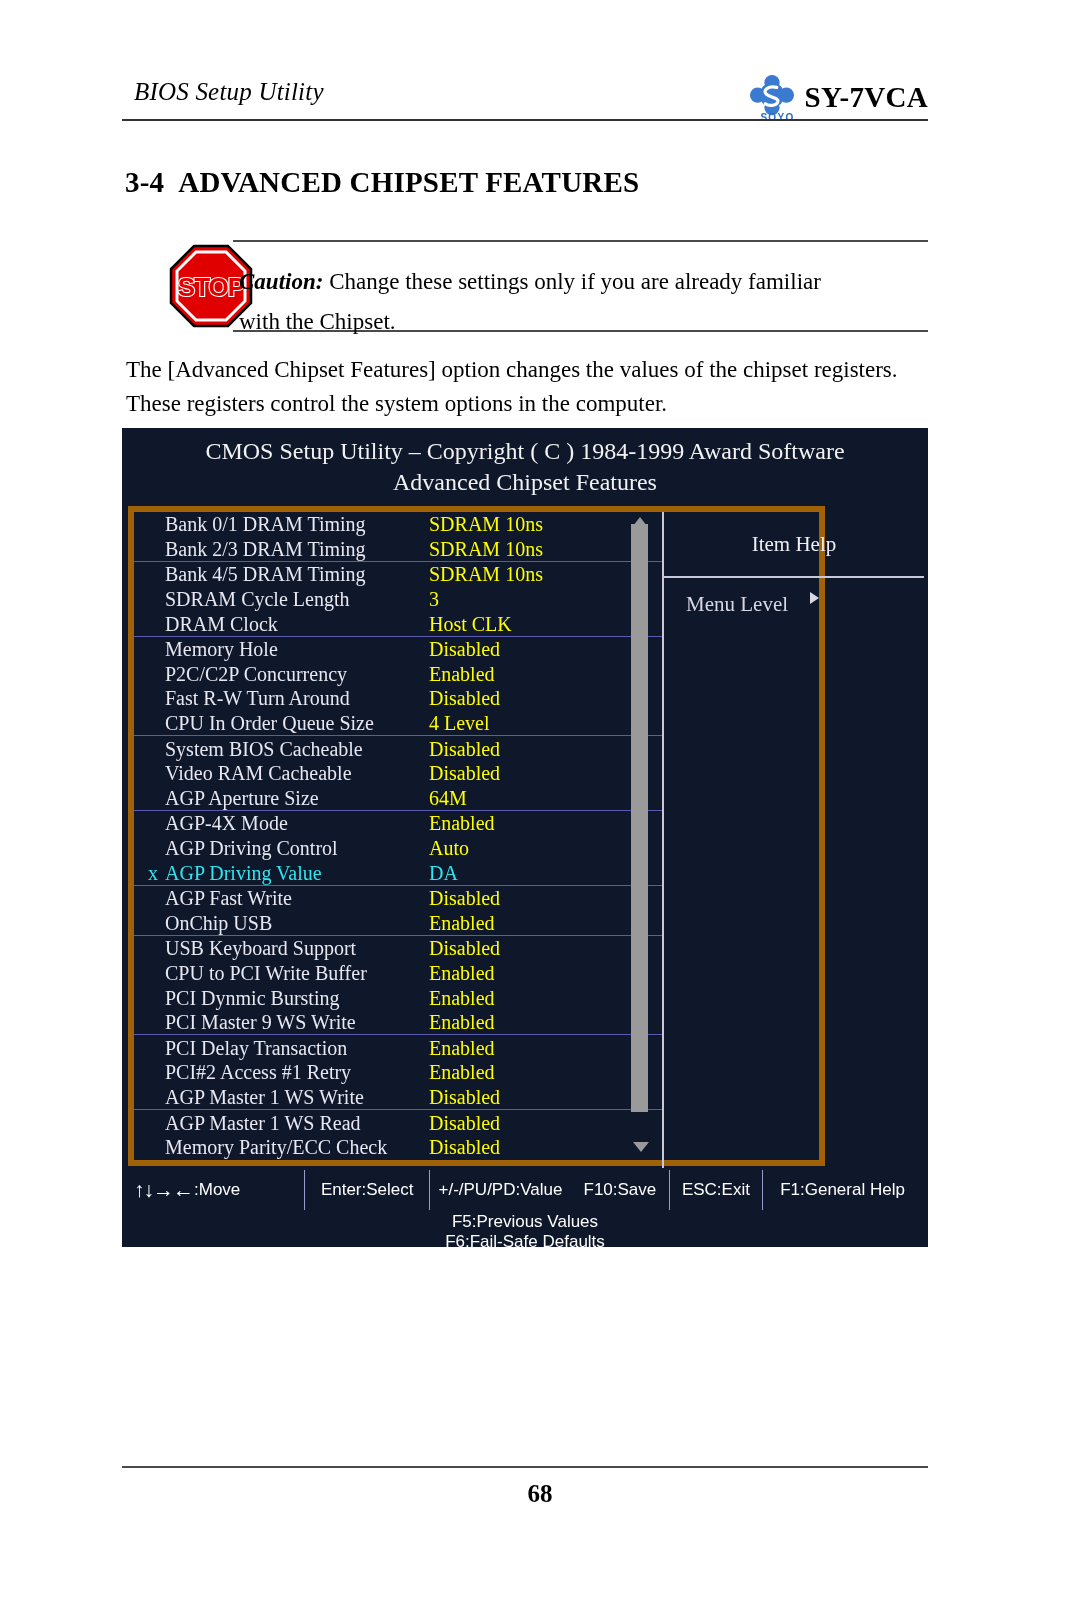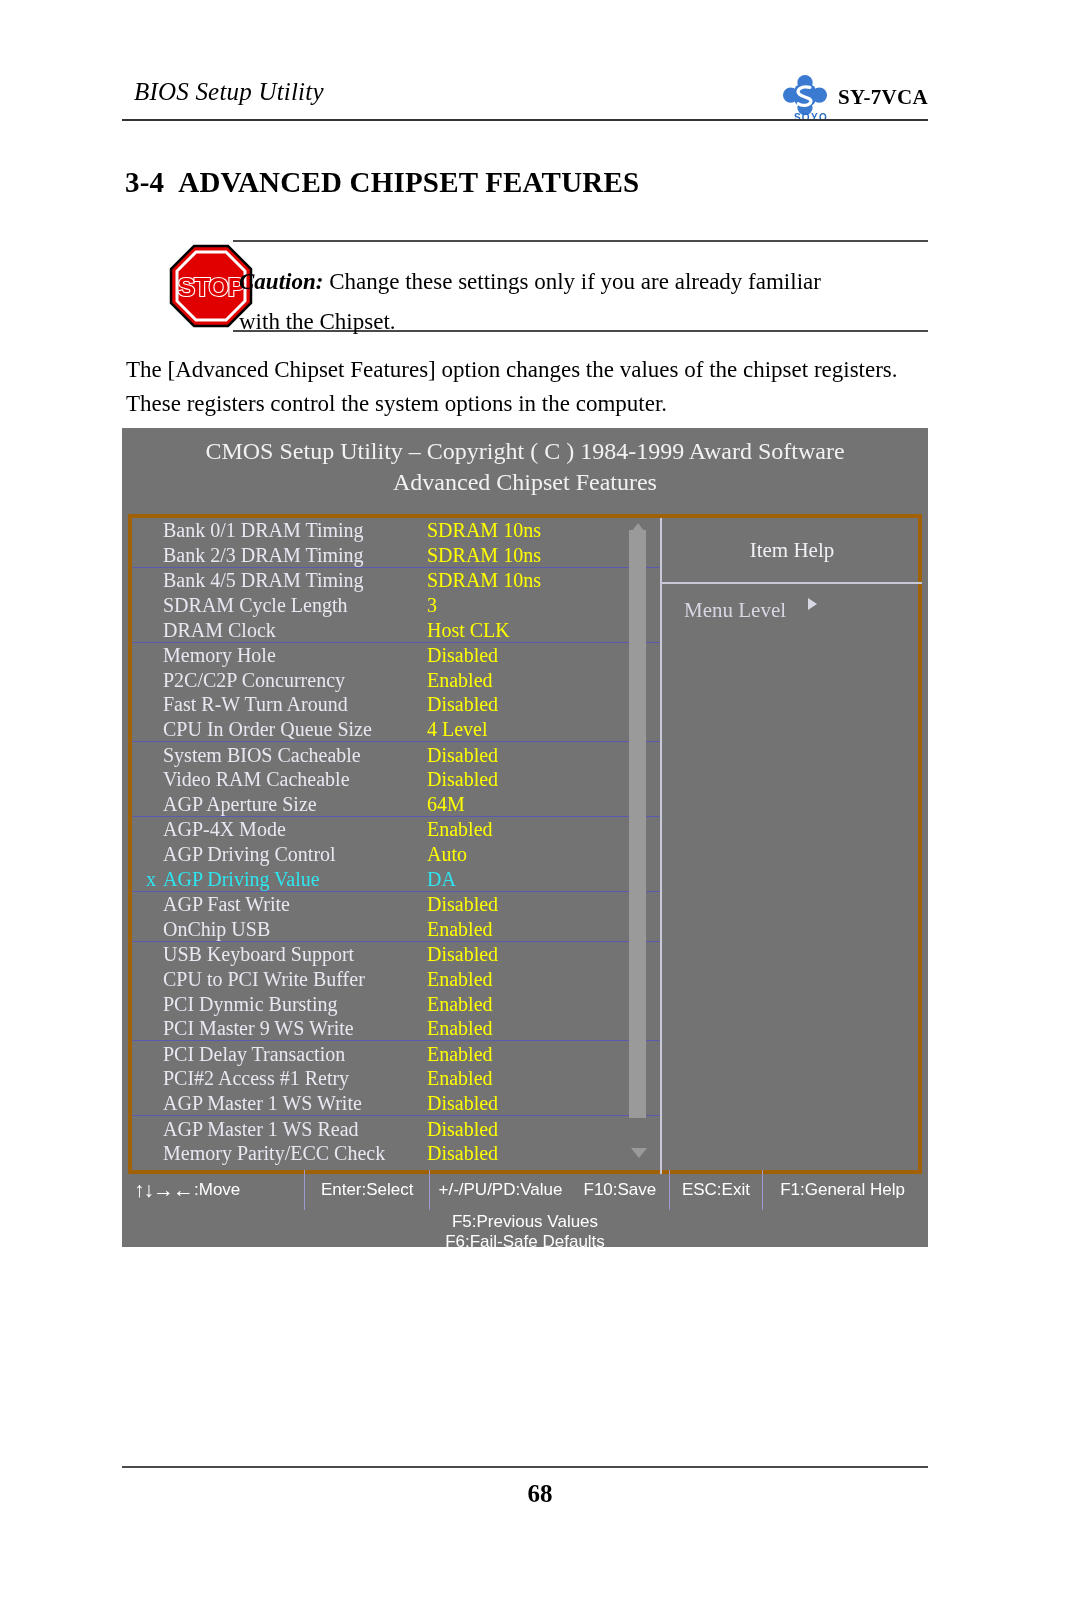--- a/index.html
+++ b/index.html
@@ -52,21 +52,21 @@
     bottom: -3px;
     width: 46px;
     text-align: right;
     font-family: "Liberation Sans", sans-serif;
     font-size: 10px;
     font-weight: bold;
     color: #2b6cc4;
     letter-spacing: 1.3px;
   }
   .model-name {
-    font-size: 21px;
+    font-size: 29px;
     font-weight: bold;
     letter-spacing: 0.3px;
     white-space: nowrap;
   }
   .header-rule {
     position: absolute;
     left: 0;
     top: 41px;
     width: 806px;
     height: 0;
@@ -133,46 +133,45 @@
     line-height: 34px;
   }
 
   
   .bios {
     position: absolute;
     left: 122px;
     top: 428px;
     width: 806px;
     height: 819px;
-    background: #737373;
+    background: #0f172a;
     color: #ffffff;
     font-family: "Liberation Serif", "DejaVu Serif", serif;
     box-sizing: border-box;
   }
   .bios-title {
     position: absolute;
     left: 0;
     top: 8px;
     width: 806px;
     text-align: center;
     font-size: 24px;
     line-height: 31px;
     color: #f2f2f2;
   }
   .bios-title .l2 { display: block; }
 
   .bios-inner {
     position: absolute;
     left: 6px;
     top: 78px;
-    width: 794px;
+    width: 697px;
     height: 660px;
-    border: 4px solid #a16207;
+    border: 6px solid #a16207;
     box-sizing: border-box;
-    margin-top: 8px;
   }
 
   
   .settings {
     position: absolute;
     left: 0px;
     top: 0px;
     width: 528px;
     height: 656px;
     box-sizing: border-box;

